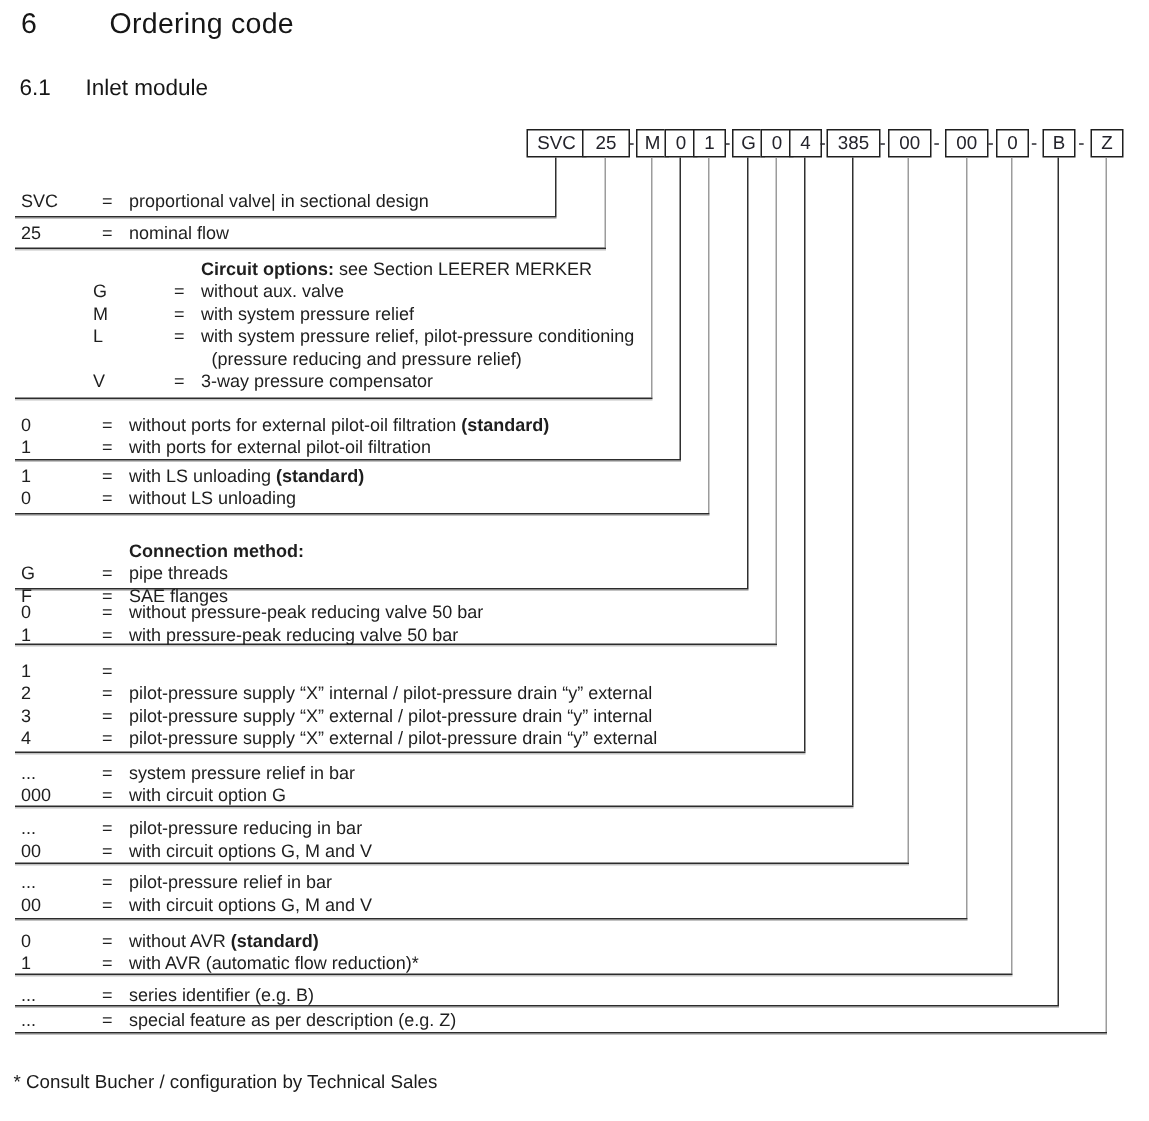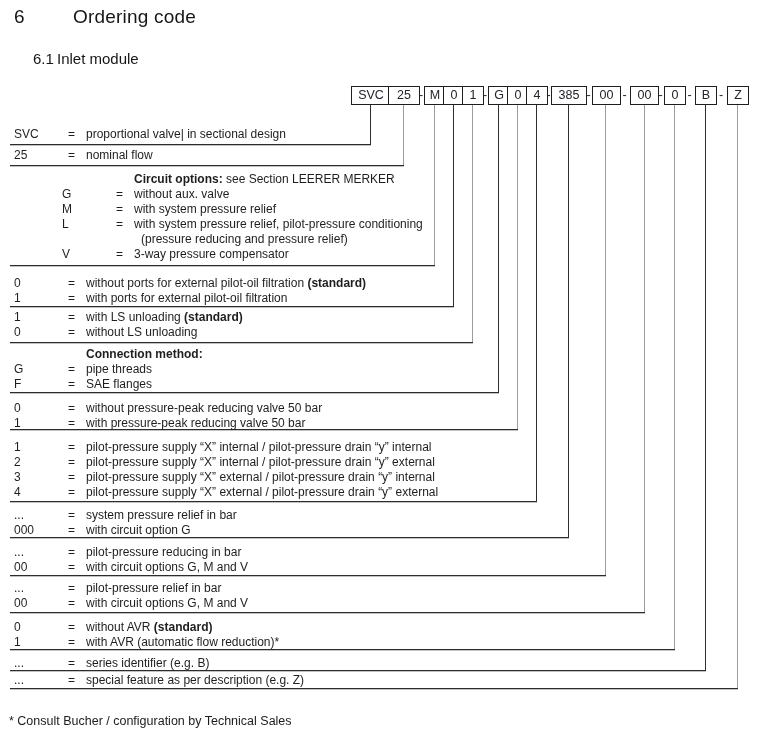--- a/index.html
+++ b/index.html
@@ -4,21 +4,21 @@
 <style>
   html,body{margin:0;padding:0;background:#ffffff;}
   .page{
     position:relative;width:766px;height:747px;background:#ffffff;
     font-family:"Liberation Sans",sans-serif;color:#1e1e1e;overflow:hidden;
   }
   .h1num,.h1txt{position:absolute;top:6px;font-size:19px;color:#161616;letter-spacing:.2px;}
   .h1num{left:14px;}
   .h1txt{left:73px;}
   .h2num,.h2txt{position:absolute;top:50px;font-size:15px;color:#161616;}
-  .h2num{left:13px;margin-left:20px;}
+  .h2num{left:13px;}
   .h2txt{left:57px;text-align:right;}
 
   .codebox{
     position:absolute;top:86px;height:17px;border:1px solid #1f1f1f;background:#fff;
     text-align:center;font-size:12.5px;line-height:17px;color:#23232b;box-sizing:content-box;
   }
   .dash{position:absolute;top:86px;width:8px;height:19px;line-height:19px;
     font-size:12.5px;text-align:center;color:#23232b;}
 
   .vline{position:absolute;width:1px;top:105px;}
@@ -139,21 +139,21 @@
           <span class="desc">with LS unloading <b>(standard)</b></span>
         </div>
         <div class="row">
           <span class="code">0</span>
           <span class="eq">=</span>
           <span class="desc">without LS unloading</span>
         </div>
       </div>
       <div class="vline dark" style="left: 498px; height: 287px;"></div>
       <div class="rule" style="left: 10px; top: 392px; width: 489px;"></div>
-      <div class="block" style="top: 347px;">
+      <div class="block" style="top: 360px;">
         <div class="row">
           <span class="desc"><b>Connection method:</b></span>
         </div>
         <div class="row">
           <span class="code">G</span>
           <span class="eq">=</span>
           <span class="desc">pipe threads</span>
         </div>
         <div class="row">
           <span class="code">F</span>
@@ -174,21 +174,20 @@
           <span class="eq">=</span>
           <span class="desc">with pressure-peak reducing valve 50 bar</span>
         </div>
       </div>
       <div class="vline dark" style="left: 536px; height: 396px;"></div>
       <div class="rule" style="left: 10px; top: 501px; width: 527px;"></div>
       <div class="block" style="top: 440px;">
         <div class="row">
           <span class="code">1</span>
           <span class="eq">=</span>
-          <span class="desc">pilot-pressure supply “X” internal / pilot-pressure drain “y” internal</span>
         </div>
         <div class="row">
           <span class="code">2</span>
           <span class="eq">=</span>
           <span class="desc">pilot-pressure supply “X” internal / pilot-pressure drain “y” external</span>
         </div>
         <div class="row">
           <span class="code">3</span>
           <span class="eq">=</span>
           <span class="desc">pilot-pressure supply “X” external / pilot-pressure drain “y” internal</span>

